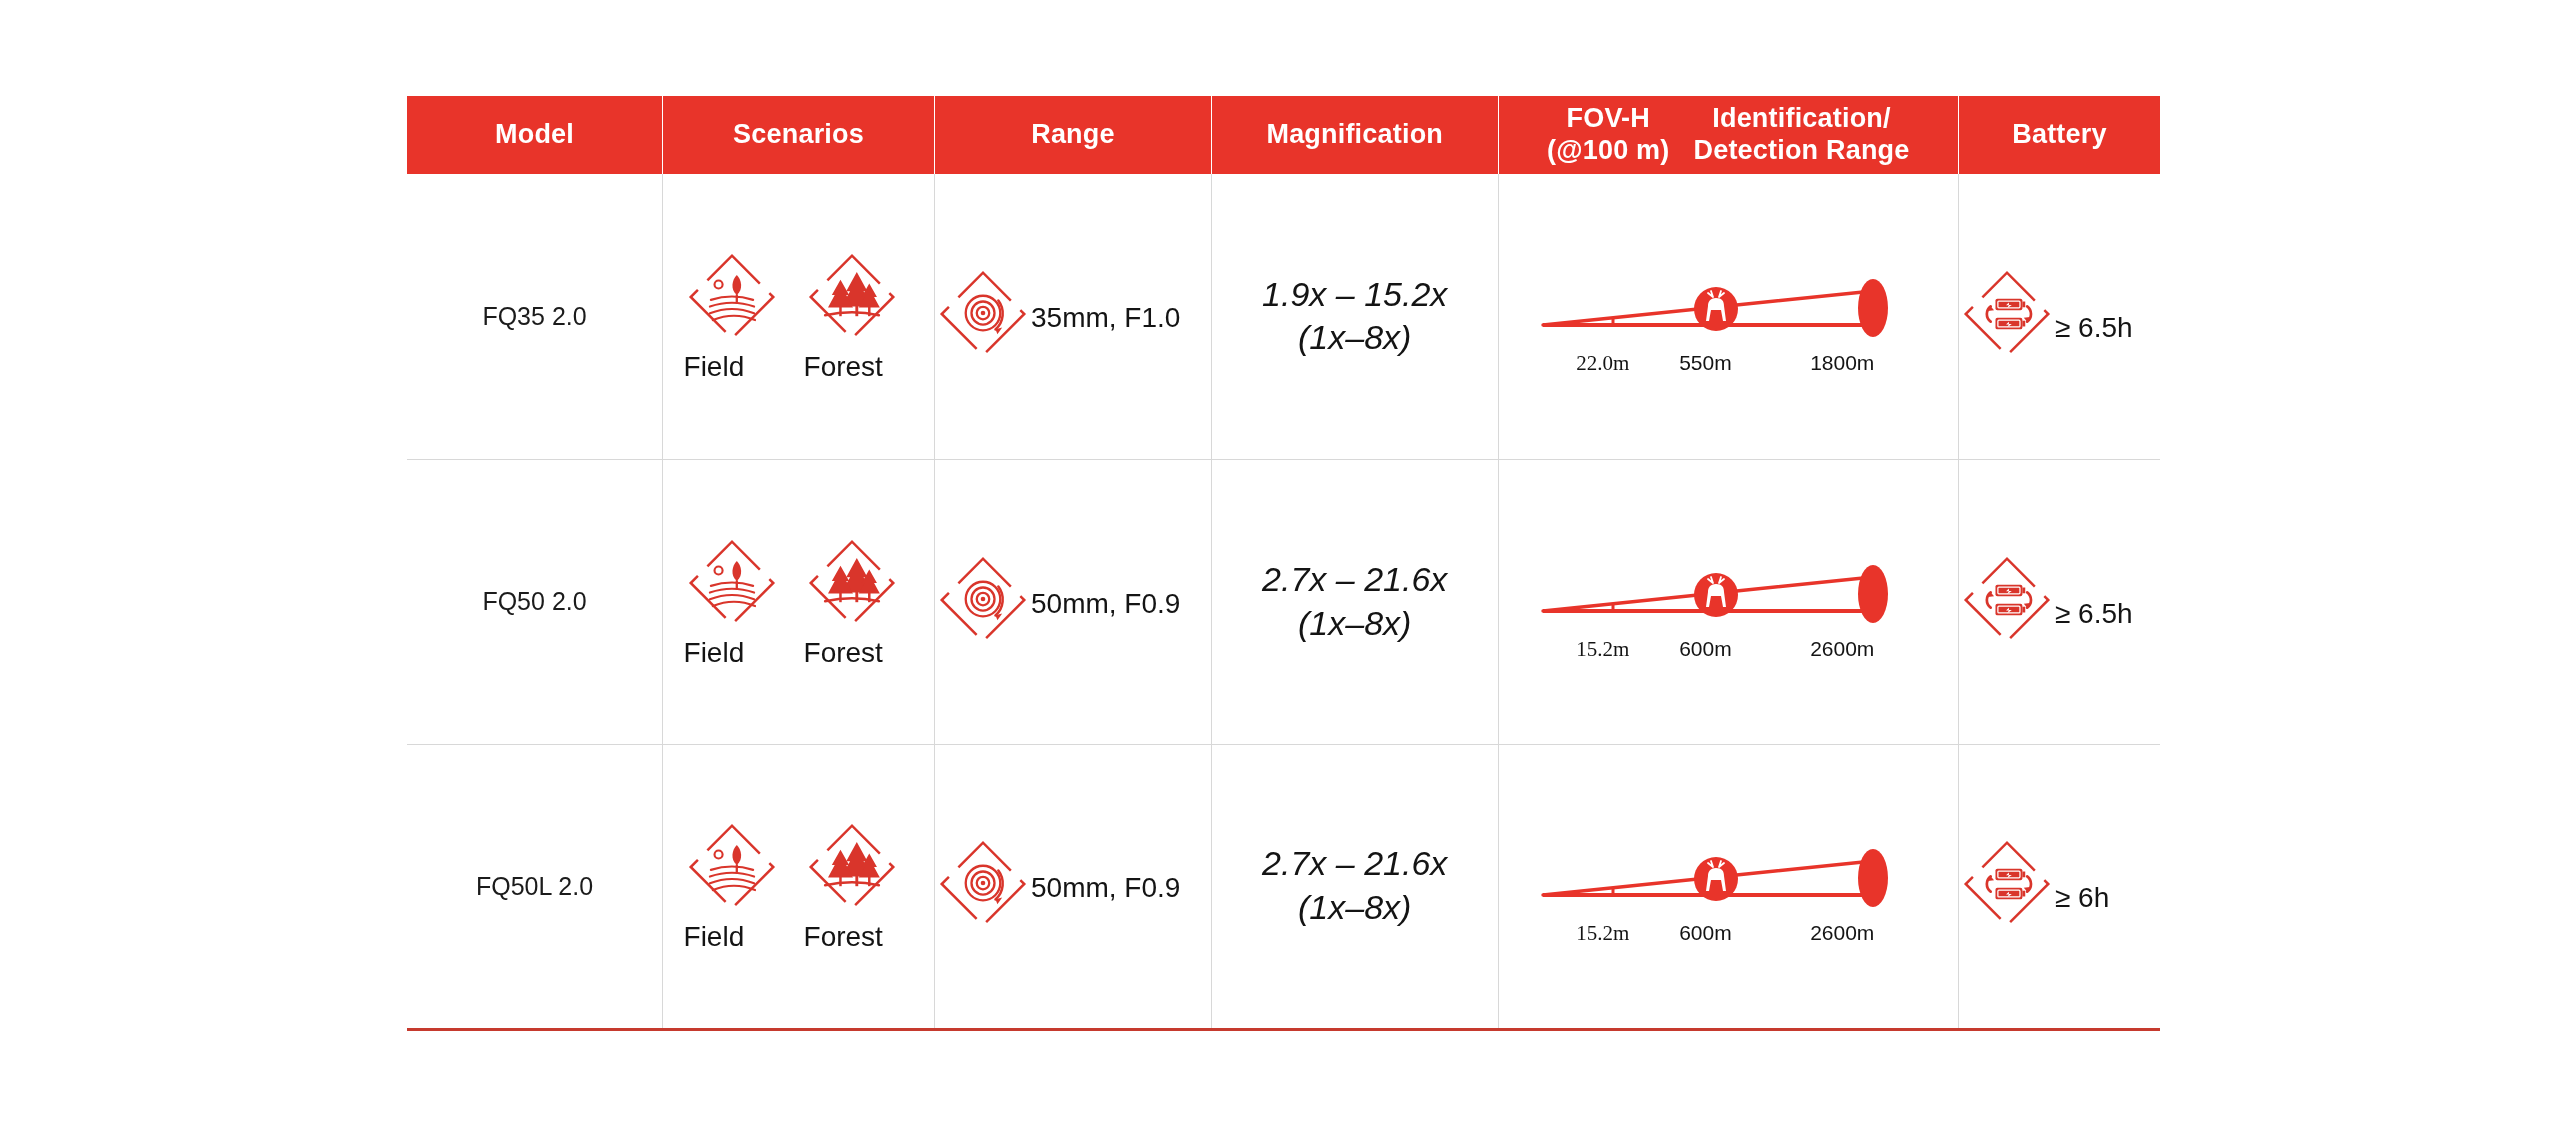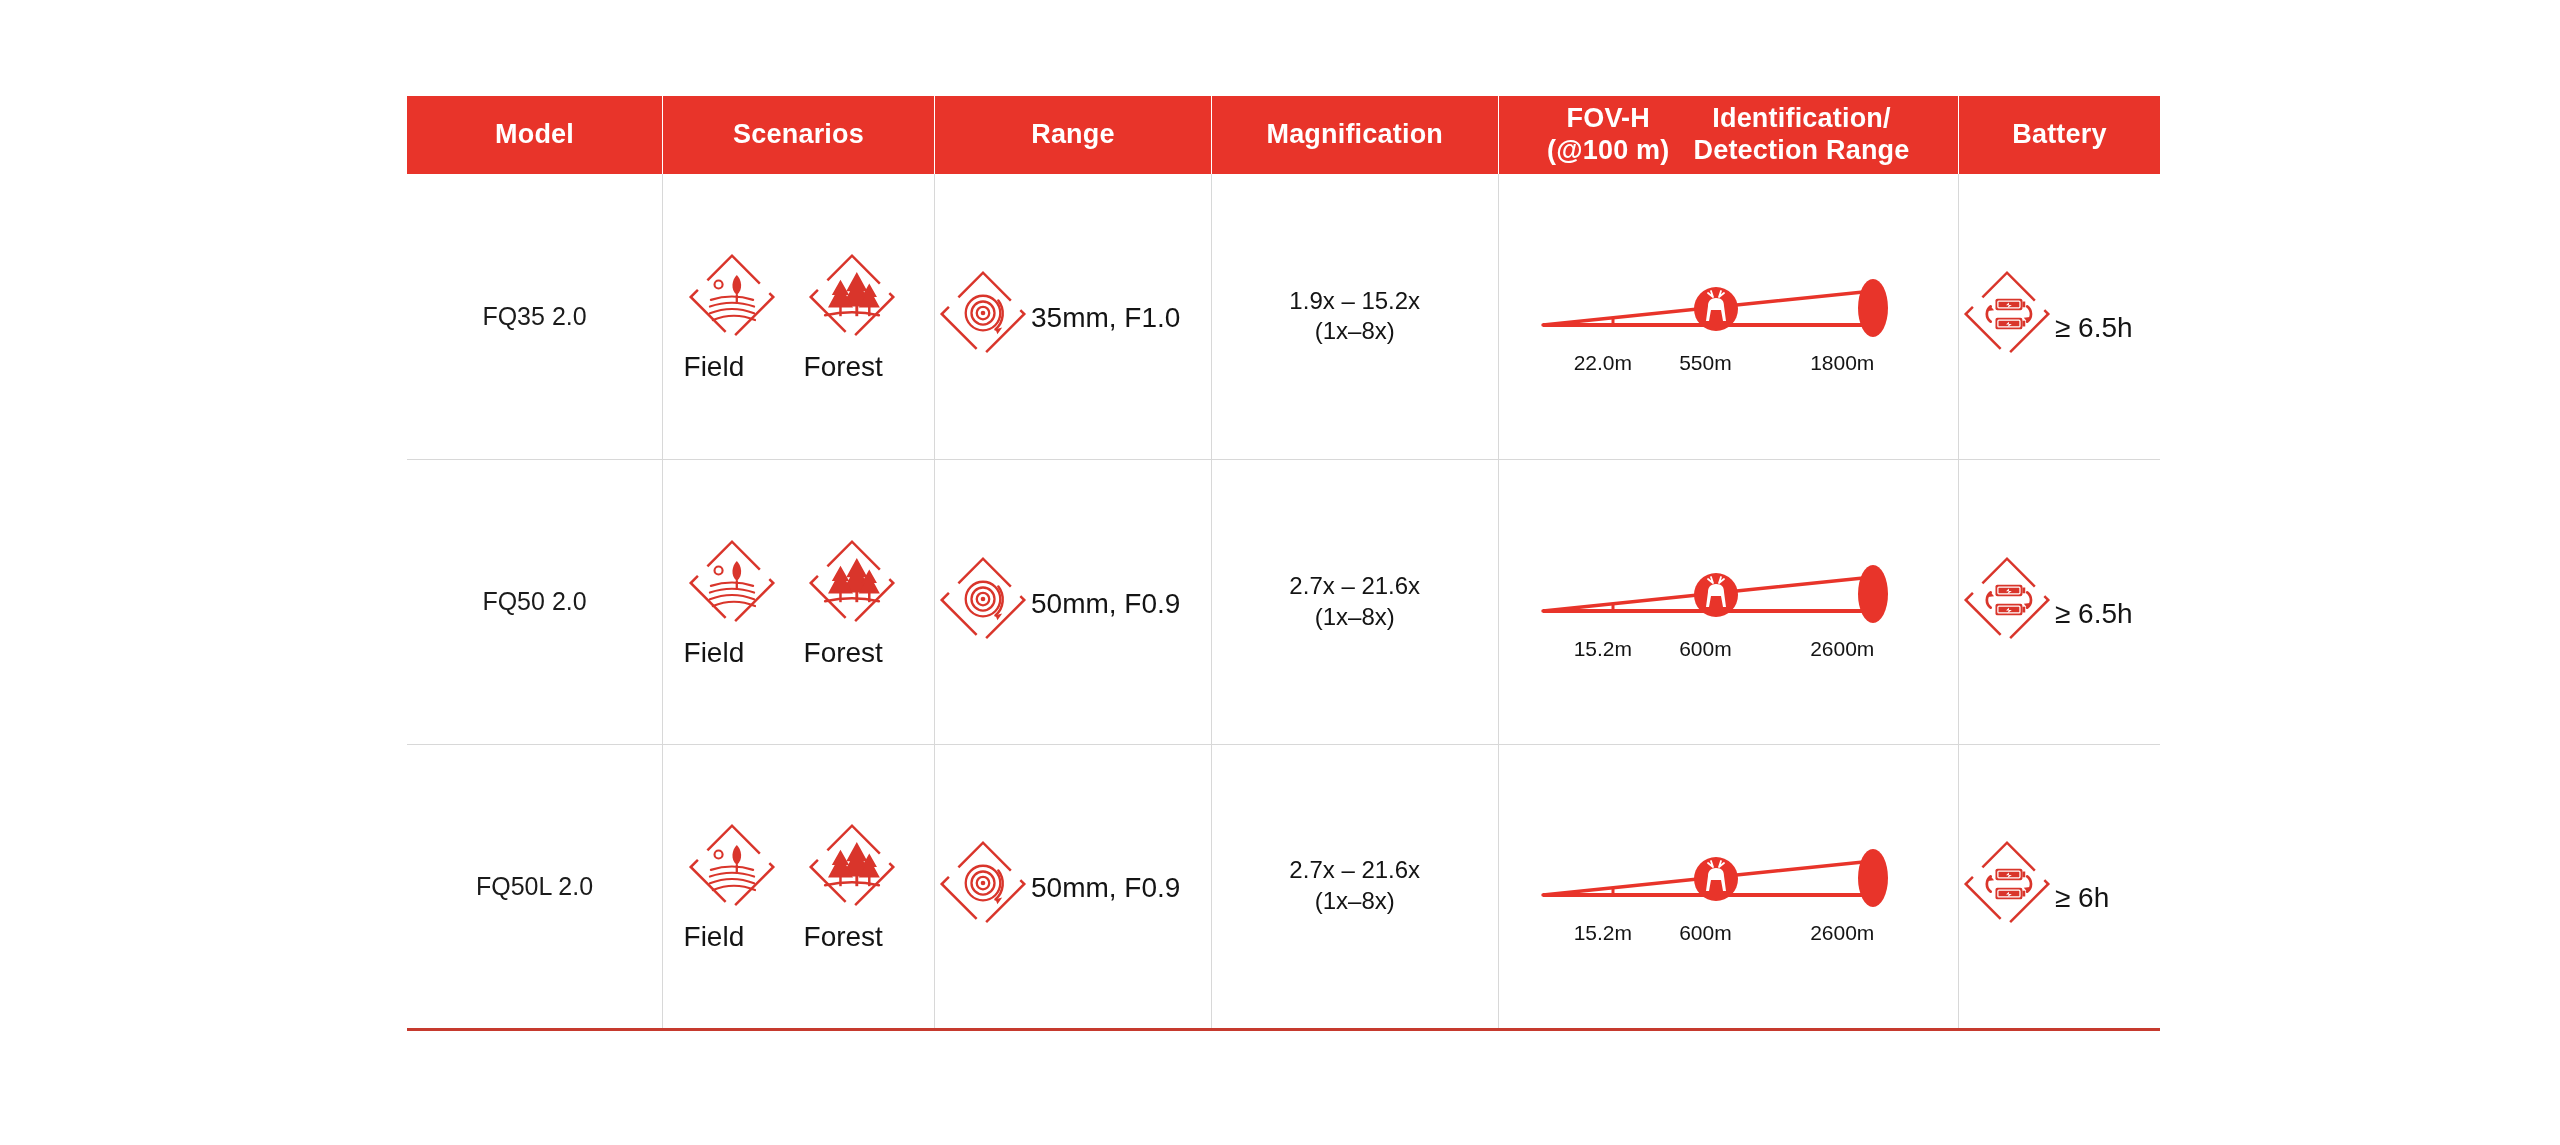--- a/index.html
+++ b/index.html
@@ -57,21 +57,21 @@
     vertical-align: middle;
     padding: 0;
     box-sizing: border-box;
     color: #1b1b1b;
   }
   .spec-table tbody td:first-child { border-left: none; }
   .spec-table tbody tr:first-child td { border-top: none; }
   .spec-table tbody tr:last-child td { border-bottom: 3px solid #C63A2E; }
 
   .model-name { font-size: 25px; color: #1b1b1b; }
-  .cell-text  { font-size: 24px; line-height: 1.28; color: #141414; }
+  .cell-text  { font-size: 34px; line-height: 1.28; color: #141414; font-style: italic; }
 
   
   .scenarios {
     display: flex;
     justify-content: center;
     align-items: flex-start;
     gap: 10px;
   }
   .scenario {
     display: flex;
@@ -101,21 +101,21 @@
     height: 28px;
     margin-top: 2px;
   }
   .range-labels span {
     position: absolute;
     font-size: 21px;
     color: #141414;
     white-space: nowrap;
     transform: translateX(-50%);
   }
-  .rl-0 { left: 17%; }
+  .rl-0 { left: 17%; font-family: Liberation Serif, serif; }
   .rl-1 { left: 44%; }
   .rl-2 { left: 80%; }
 </style>
 </head>
 <body>
 
 <table class="spec-table">
   <colgroup>
     <col style="width:156px">
     <col style="width:166px">

